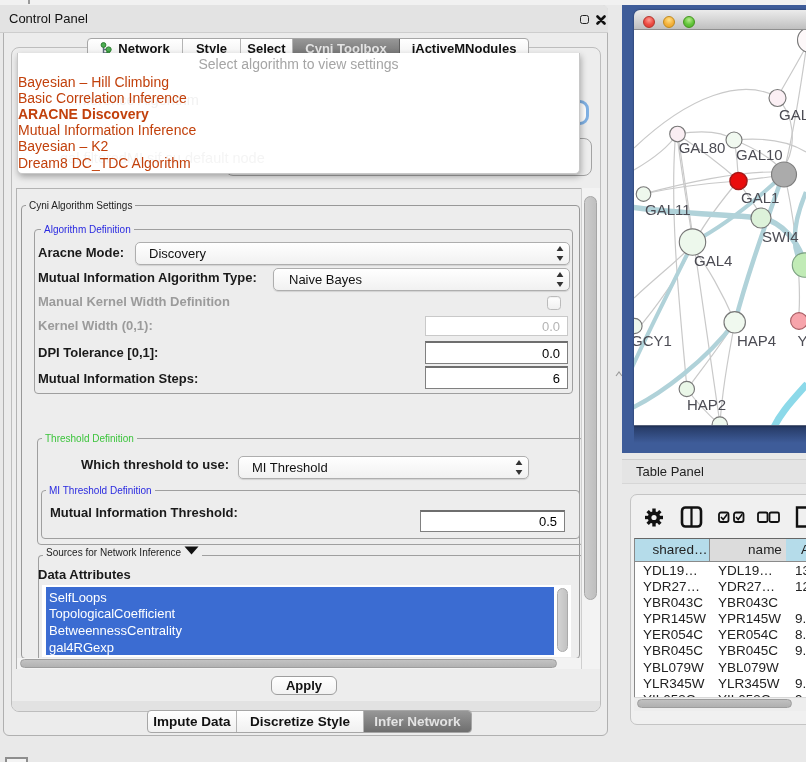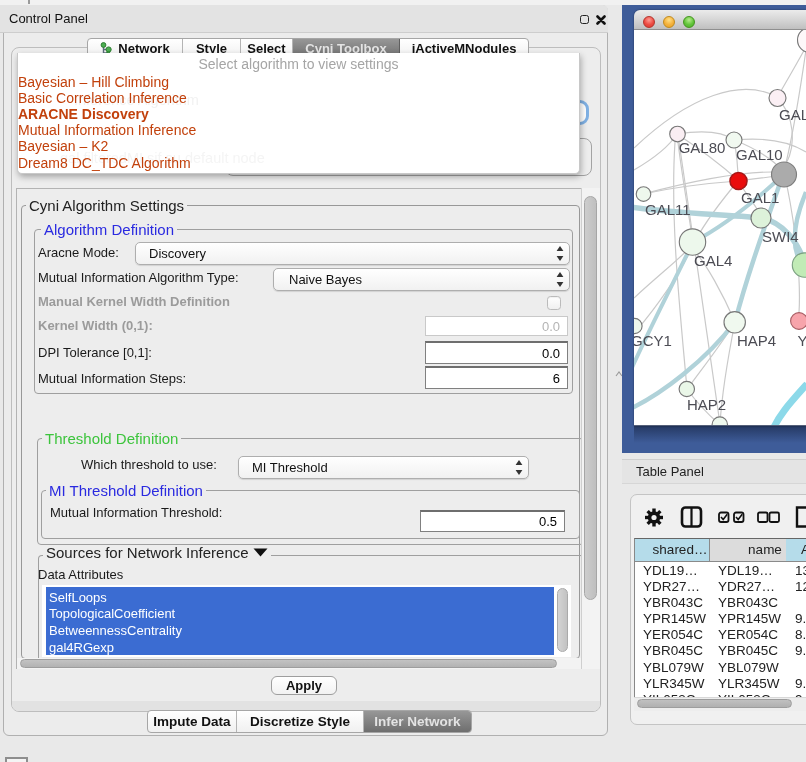--- a/index.html
+++ b/index.html
@@ -1,23 +1,23 @@
 <!DOCTYPE html>
 <html><head>
 <meta charset="utf-8">
 <style>
   html,body{margin:0;padding:0}
   body{width:806px;height:762px;position:relative;background:#e9e9e9;
        font-family:"Liberation Sans",sans-serif;overflow:hidden}
   .abs{position:absolute}
   .b{font-weight:bold}
-  .lbl{position:absolute;font-size:13px;font-weight:normal;color:#1a1a1a;white-space:nowrap}
+  .lbl{position:absolute;font-size:13px;font-weight:bold;color:#1a1a1a;white-space:nowrap}
   .glbl{position:absolute;font-size:13px;font-weight:bold;color:#9b9b9b;white-space:nowrap}
   .grp{position:absolute;border:1px solid #9f9f9f;border-radius:4px}
-  .gt{position:absolute;font-size:15px;background:#ededed;padding:0 3px;white-space:nowrap;line-height:13px}
+  .gt{position:absolute;font-size:10px;background:#ededed;padding:0 3px;white-space:nowrap;line-height:13px}
   .combo{position:absolute;background:linear-gradient(#ffffff,#f1f1f1);border:1px solid #aeaeae;
          border-radius:5px;box-shadow:0 1px 1px rgba(0,0,0,.12);font-size:13px;color:#111}
   .combo .tx{position:absolute;left:13px;top:3px}
   .arr{position:absolute;right:5px;width:8px;font-size:0}
   .arr svg{display:block}
   .tf{position:absolute;background:#fff;font-size:13px;color:#000;text-align:right}
   .seg{position:absolute;display:flex;background:linear-gradient(#ffffff,#f0f0f0);
        border:1px solid #a6a6a6;border-radius:4px;overflow:hidden;font-size:13px;font-weight:bold;color:#111}
   .seg>div{display:flex;align-items:center;justify-content:center;border-right:1px solid #b4b4b4;white-space:nowrap;box-sizing:border-box}
   .seg>div:last-child{border-right:none}

